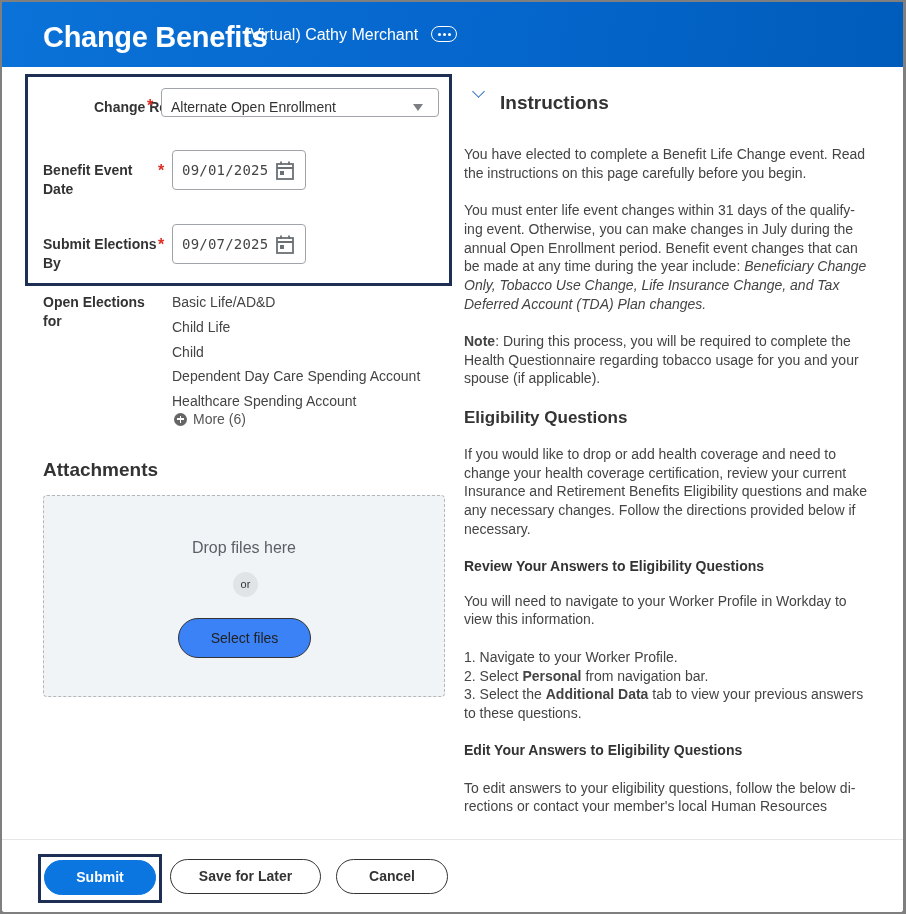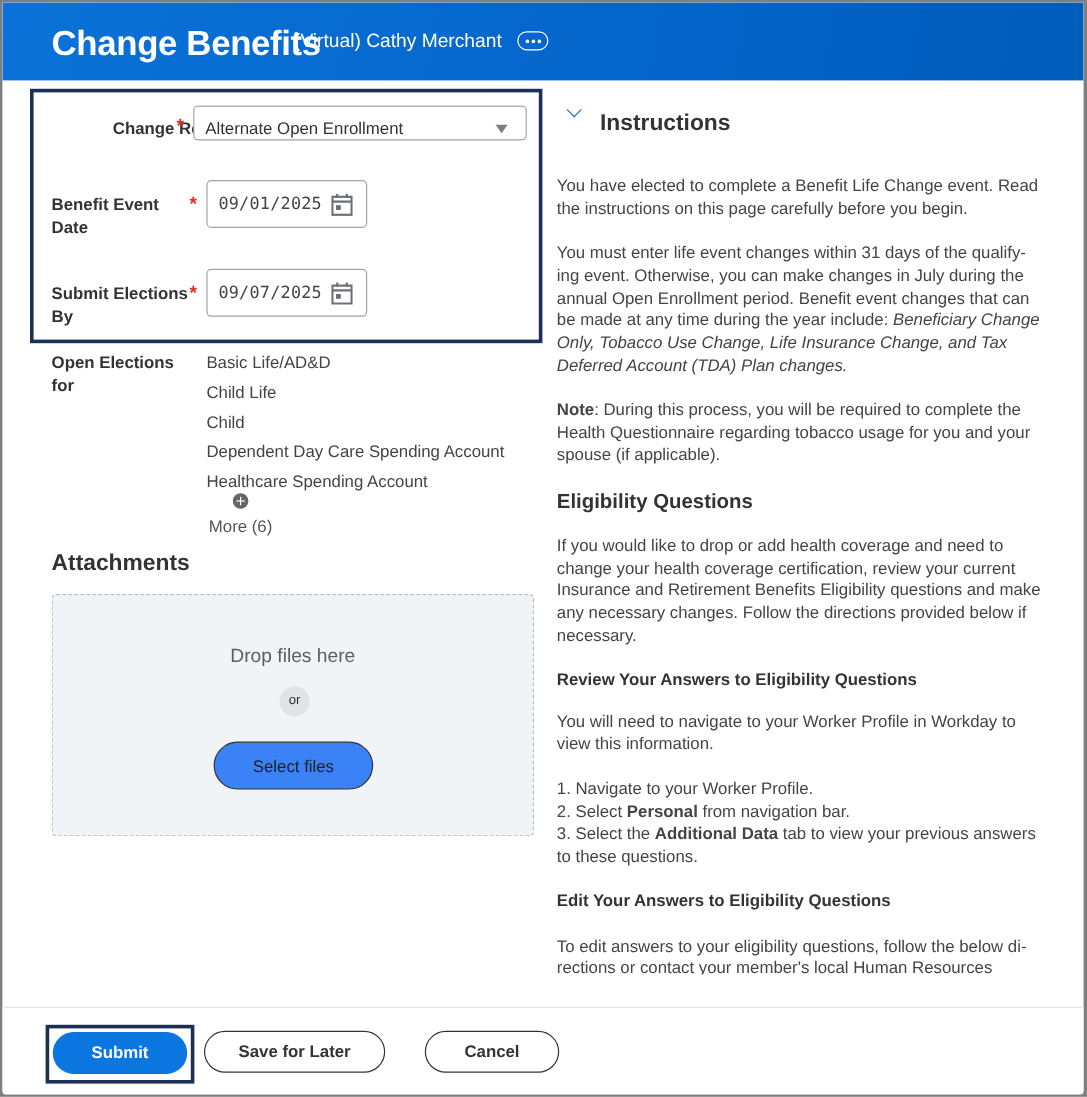--- a/index.html
+++ b/index.html
@@ -76,21 +76,21 @@
   }
   .elections-label {
     position: absolute; left: 41px; top: 291px; font-size: 14px; font-weight: bold; color: #333; line-height: 19px;
   }
   .elections-list {
     position: absolute; left: 170px; top: 290px; font-size: 14px; color: #444;
   }
   .elections-list .item { height: 24.8px; line-height: 20px; }
   .more-link {
     position: absolute; left: 172px; top: 409px; font-size: 14px; color: #555;
-    display: flex; align-items: center; gap: 6px; cursor: pointer; flex-direction: column;
+    display: flex; align-items: center; gap: 6px; cursor: pointer;
   }
   .plus-circle {
     width: 13px; height: 13px; border-radius: 50%; background: #666;
     position: relative; display: inline-block;
   }
   .plus-circle::before, .plus-circle::after {
     content: ""; position: absolute; background: #fff;
   }
   .plus-circle::before { left: 3px; top: 5.8px; width: 7px; height: 1.6px; }
   .plus-circle::after { left: 5.7px; top: 3px; width: 1.6px; height: 7px; }
@@ -262,14 +262,14 @@
       </p>
       <div class="h4" style="margin-bottom:18.7px;">Edit Your Answers to Eligibility Questions</div>
       <p>To edit answers to your eligibility questions, follow the below di-rections or contact your member's local Human Resources</p>
     </div>
   </div>
 
   <div class="footer"></div>
   <div class="submit-outline"></div>
   <div class="btn btn-primary">Submit</div>
   <div class="btn btn-secondary" style="left:168px; top:857px; width:151px;">Save for Later</div>
-  <div class="btn btn-secondary" style="left:352px; top:857px; width:112px;">Cancel</div>
+  <div class="btn btn-secondary" style="left:334px; top:857px; width:112px;">Cancel</div>
 </div>
 
 </body></html>

